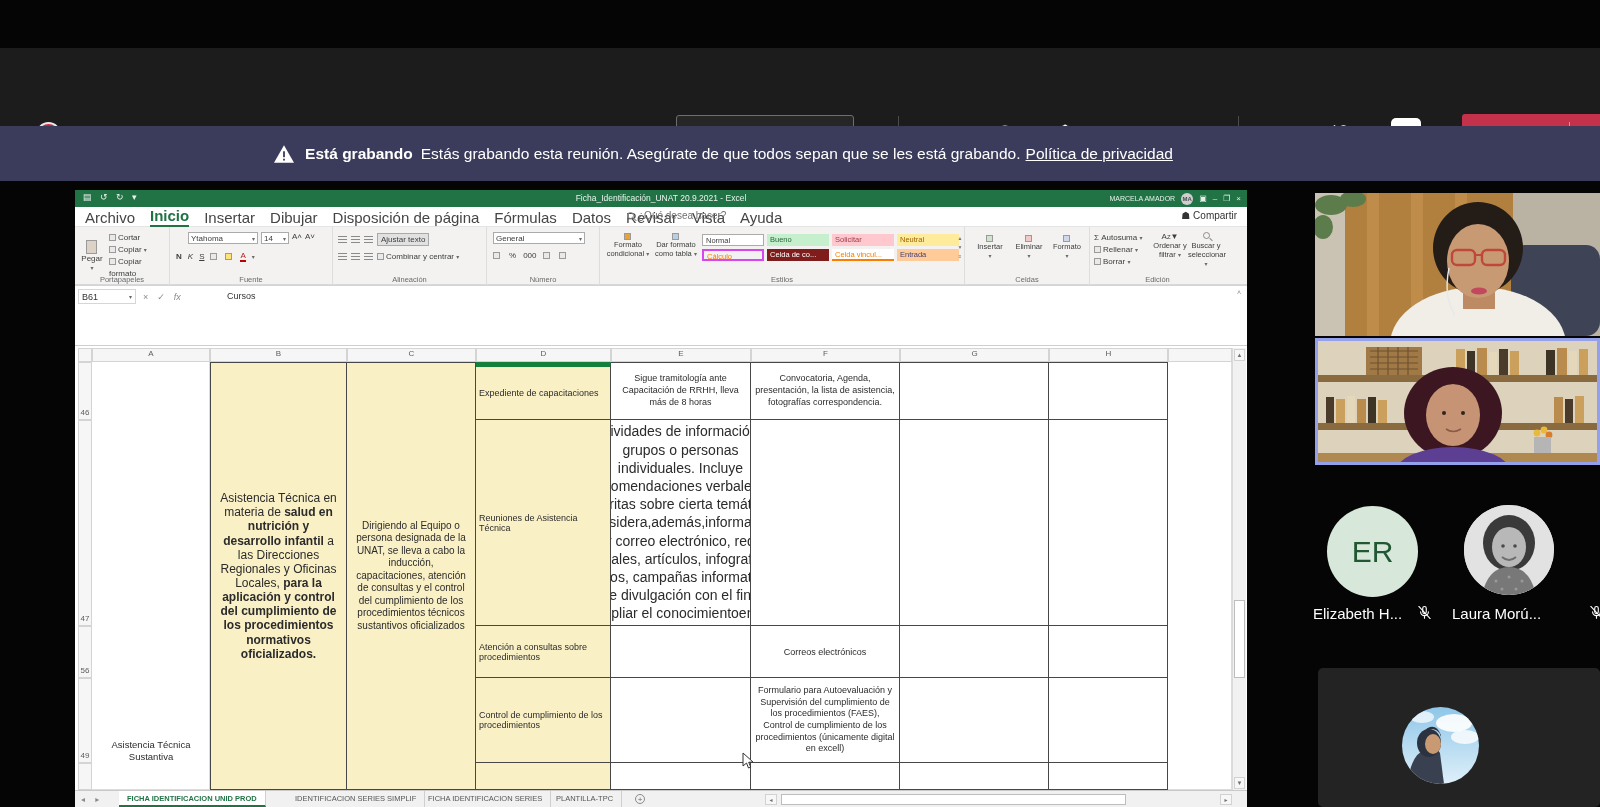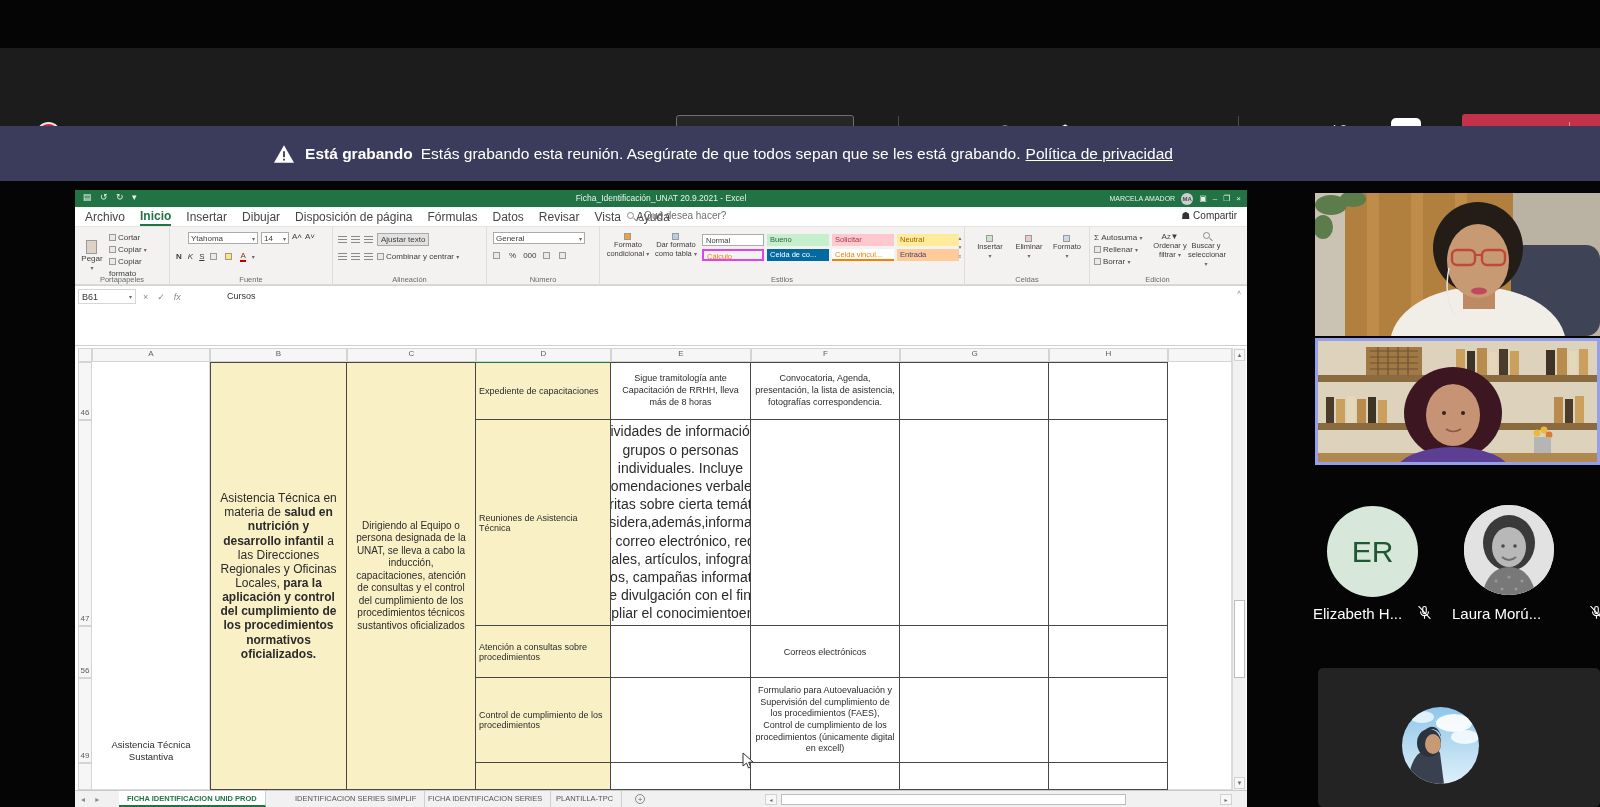--- a/index.html
+++ b/index.html
@@ -44,21 +44,21 @@
   
   #excel { left:75px; top:190px; width:1172px; height:617px; background:#fff; font-size:10px; color:#333; }
   #xl-titlebar { left:0; top:0; width:1172px; height:17px; background:#217346; color:#fff; }
   #xl-qat { left:8px; top:2px; font-size:9px; color:#e9f2ec; letter-spacing:3px; }
   #xl-doc-title { left:0; top:0; width:100%; text-align:center; font-size:8.5px; line-height:17px; color:#eaf4ee; }
   #xl-user-zone { right:6px; top:0; height:17px; display:flex; align-items:center; gap:6px; color:#e7f0ea; font-size:7px; }
   #ma-avatar { width:12px; height:12px; border-radius:50%; background:#cfcfcf; color:#4c4c4c; font-size:6px;
     text-align:center; line-height:12px; font-weight:bold; }
   .xl-winglyph { font-size:8px; color:#e7f0ea; }
   #xl-menubar { left:0; top:17px; width:1172px; height:20px; background:#fff; border-bottom:1px solid #e4e4e4; }
-  #xl-tabs { position:absolute; left:10px; top:0; height:20px; display:flex; gap:15px; align-items:center; font-size:12px; color:#454545; }
+  #xl-tabs { position:absolute; left:10px; top:0; height:20px; display:flex; gap:15px; align-items:center; font-size:15px; color:#454545; }
   #xl-tabs .active { color:#217346; font-weight:bold; border-bottom:2px solid #217346; padding-bottom:1px; }
   #xl-search { left:552px; top:3px; display:flex; align-items:center; gap:4px; color:#6f6f6f; font-size:10px; }
   .lens { width:7px; height:7px; border:1px solid #8a8a8a; border-radius:50%; position:relative; }
   .lens:after { content:""; position:absolute; left:5px; top:6px; width:4px; height:1px; background:#8a8a8a; transform:rotate(45deg); }
   #xl-share { right:10px; top:3px; font-size:10px; color:#333; }
 
   
   #xl-ribbon { left:0; top:37px; width:1172px; height:58px; background:#f3f2f1; border-bottom:1px solid #d8d8d8; font-size:8px; color:#3c3c3c; }
   .rgroup { position:absolute; top:0; height:58px; border-right:1px solid #ddd; }
   .glabel { position:absolute; bottom:1px; left:0; width:100%; text-align:center; font-size:7.5px; color:#6a6a6a; }
@@ -335,21 +335,21 @@
         <div class="stack a" style="left:54px;top:4px;width:44px;">
           <span class="mini-ic" style="background:#b9cde4;"></span><br>
           <span>Dar formato como tabla</span> <span class="dd">▾</span>
         </div>
         <div class="a" style="left:102px;top:7px;display:grid;grid-template-columns:repeat(4,62px);gap:3px;">
           <span class="chip" style="background:#fff;border:1px solid #ababab;">Normal</span>
           <span class="chip" style="background:#c6efce;color:#276738;">Bueno</span>
           <span class="chip" style="background:#ffc7ce;color:#9c3b47;">Solicitar</span>
           <span class="chip" style="background:#ffeb9c;color:#9c6500;">Neutral</span>
           <span class="chip" style="background:#f2f2f2;color:#fa7d00;border:2px solid #d946ef;">Cálculo</span>
-          <span class="chip" style="background:#0369a1;color:#fff;">Celda de co...</span>
+          <span class="chip" style="background:#7f1d1d;color:#fff;">Celda de co...</span>
           <span class="chip" style="background:#fff;color:#fa7d00;border-bottom:2px solid #fa7d00;">Celda vincul...</span>
           <span class="chip" style="background:#ffcc99;color:#3f3f76;">Entrada</span>
         </div>
         <div class="a" style="left:356px;top:7px;width:8px;text-align:center;color:#777;font-size:5px;line-height:9px;">▲<br>▼<br>≡</div>
         <div class="glabel">Estilos</div>
       </div>
 
       <div class="rgroup" style="left:890px;width:125px;">
         <div class="stack a" style="left:8px;top:6px;width:34px;">
           <span class="mini-ic" style="background:#cfe3cf;"></span><br>
@@ -426,21 +426,21 @@
       </div>
 
       <div class="cell yellow ctr" style="left:135px;top:172px;width:137px;height:428px;border-left:1px solid #474747;border-top:1px solid #474747;">
         <div id="cell-b47"><span>Asistencia Técnica en materia de </span><span class="b">salud en nutrición y desarrollo infantil</span><span> a las Direcciones Regionales y Oficinas Locales, </span><span class="b">para la aplicación y control del cumplimiento de los procedimientos normativos oficializados.</span></div>
       </div>
 
       <div class="cell yellow ctr" style="left:272px;top:172px;width:129px;height:428px;border-top:1px solid #474747;">
         <div id="cell-c47">Dirigiendo al Equipo o persona designada de la UNAT, se lleva a cabo la inducción, capacitaciones, atención de consultas y el control del cumplimiento de los procedimientos técnicos sustantivos oficializados</div>
       </div>
 
-      <div class="cell yellow lft" style="left:401px;top:172px;width:135px;height:58px;border-top:1px solid #15803d;">Expediente de capacitaciones</div>
+      <div class="cell yellow lft" style="left:401px;top:172px;width:135px;height:58px;border-top:5px solid #15803d;">Expediente de capacitaciones</div>
       <div class="cell yellow lft" style="left:401px;top:230px;width:135px;height:206px;">Reuniones de Asistencia Técnica</div>
       <div class="cell yellow lft" style="left:401px;top:436px;width:135px;height:52px;">Atención a consultas sobre procedimientos</div>
       <div class="cell yellow lft" style="left:401px;top:488px;width:135px;height:85px;">Control de cumplimiento de los procedimientos</div>
       <div class="cell yellow" style="left:401px;top:573px;width:135px;height:27px;"></div>
 
       <div class="cell ctr pad" style="left:536px;top:172px;width:140px;height:58px;border-top:1px solid #474747;line-height:1.3;">Sigue tramitología ante Capacitación de RRHH, lleva más de 8 horas</div>
       <div class="cell ctr pad" style="left:536px;top:230px;width:140px;height:206px;">
         <div id="cell-e47">Asesoría  Técnica: Son actividades  de  información  a grupos  o  personas individuales. Incluye recomendaciones verbales y escritas sobre cierta temática. Considera,además,información por correo  electrónico, redes  sociales,  artículos, infografías,  videos, campañas informativas y  de divulgación con el fin de ampliar el conocimientoen la materia.</div>
       </div>
       <div class="cell" style="left:536px;top:436px;width:140px;height:52px;"></div>

